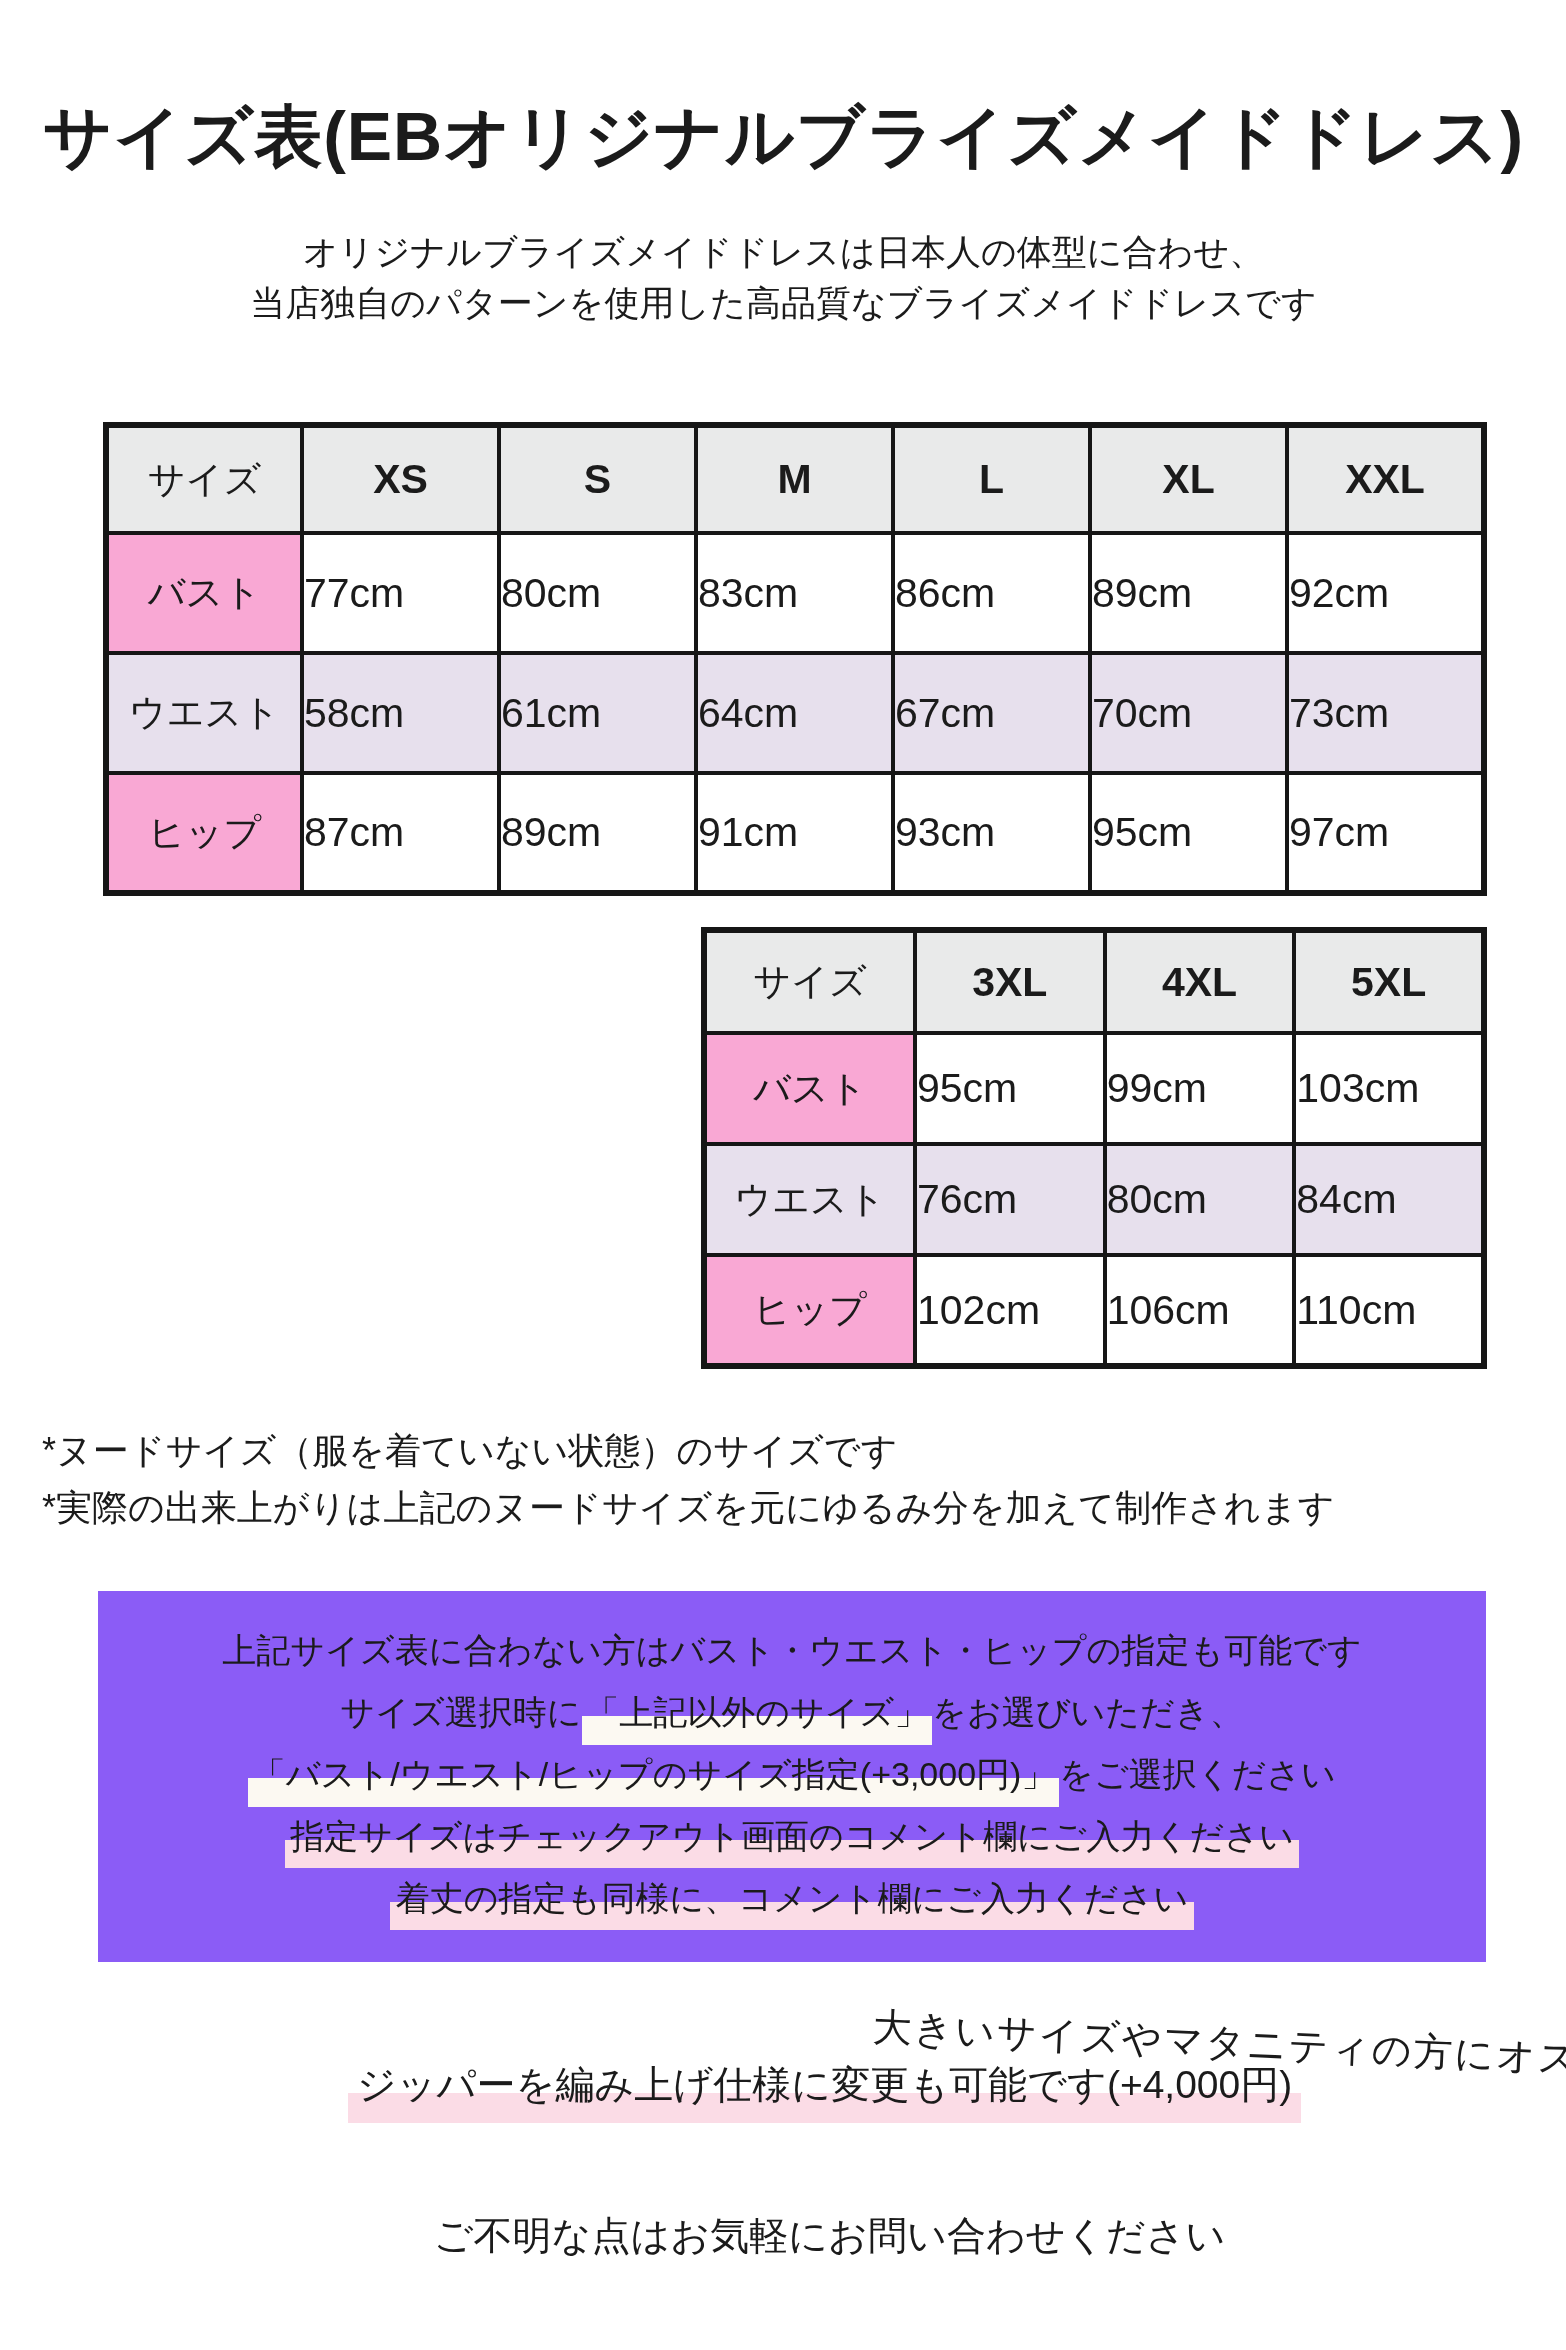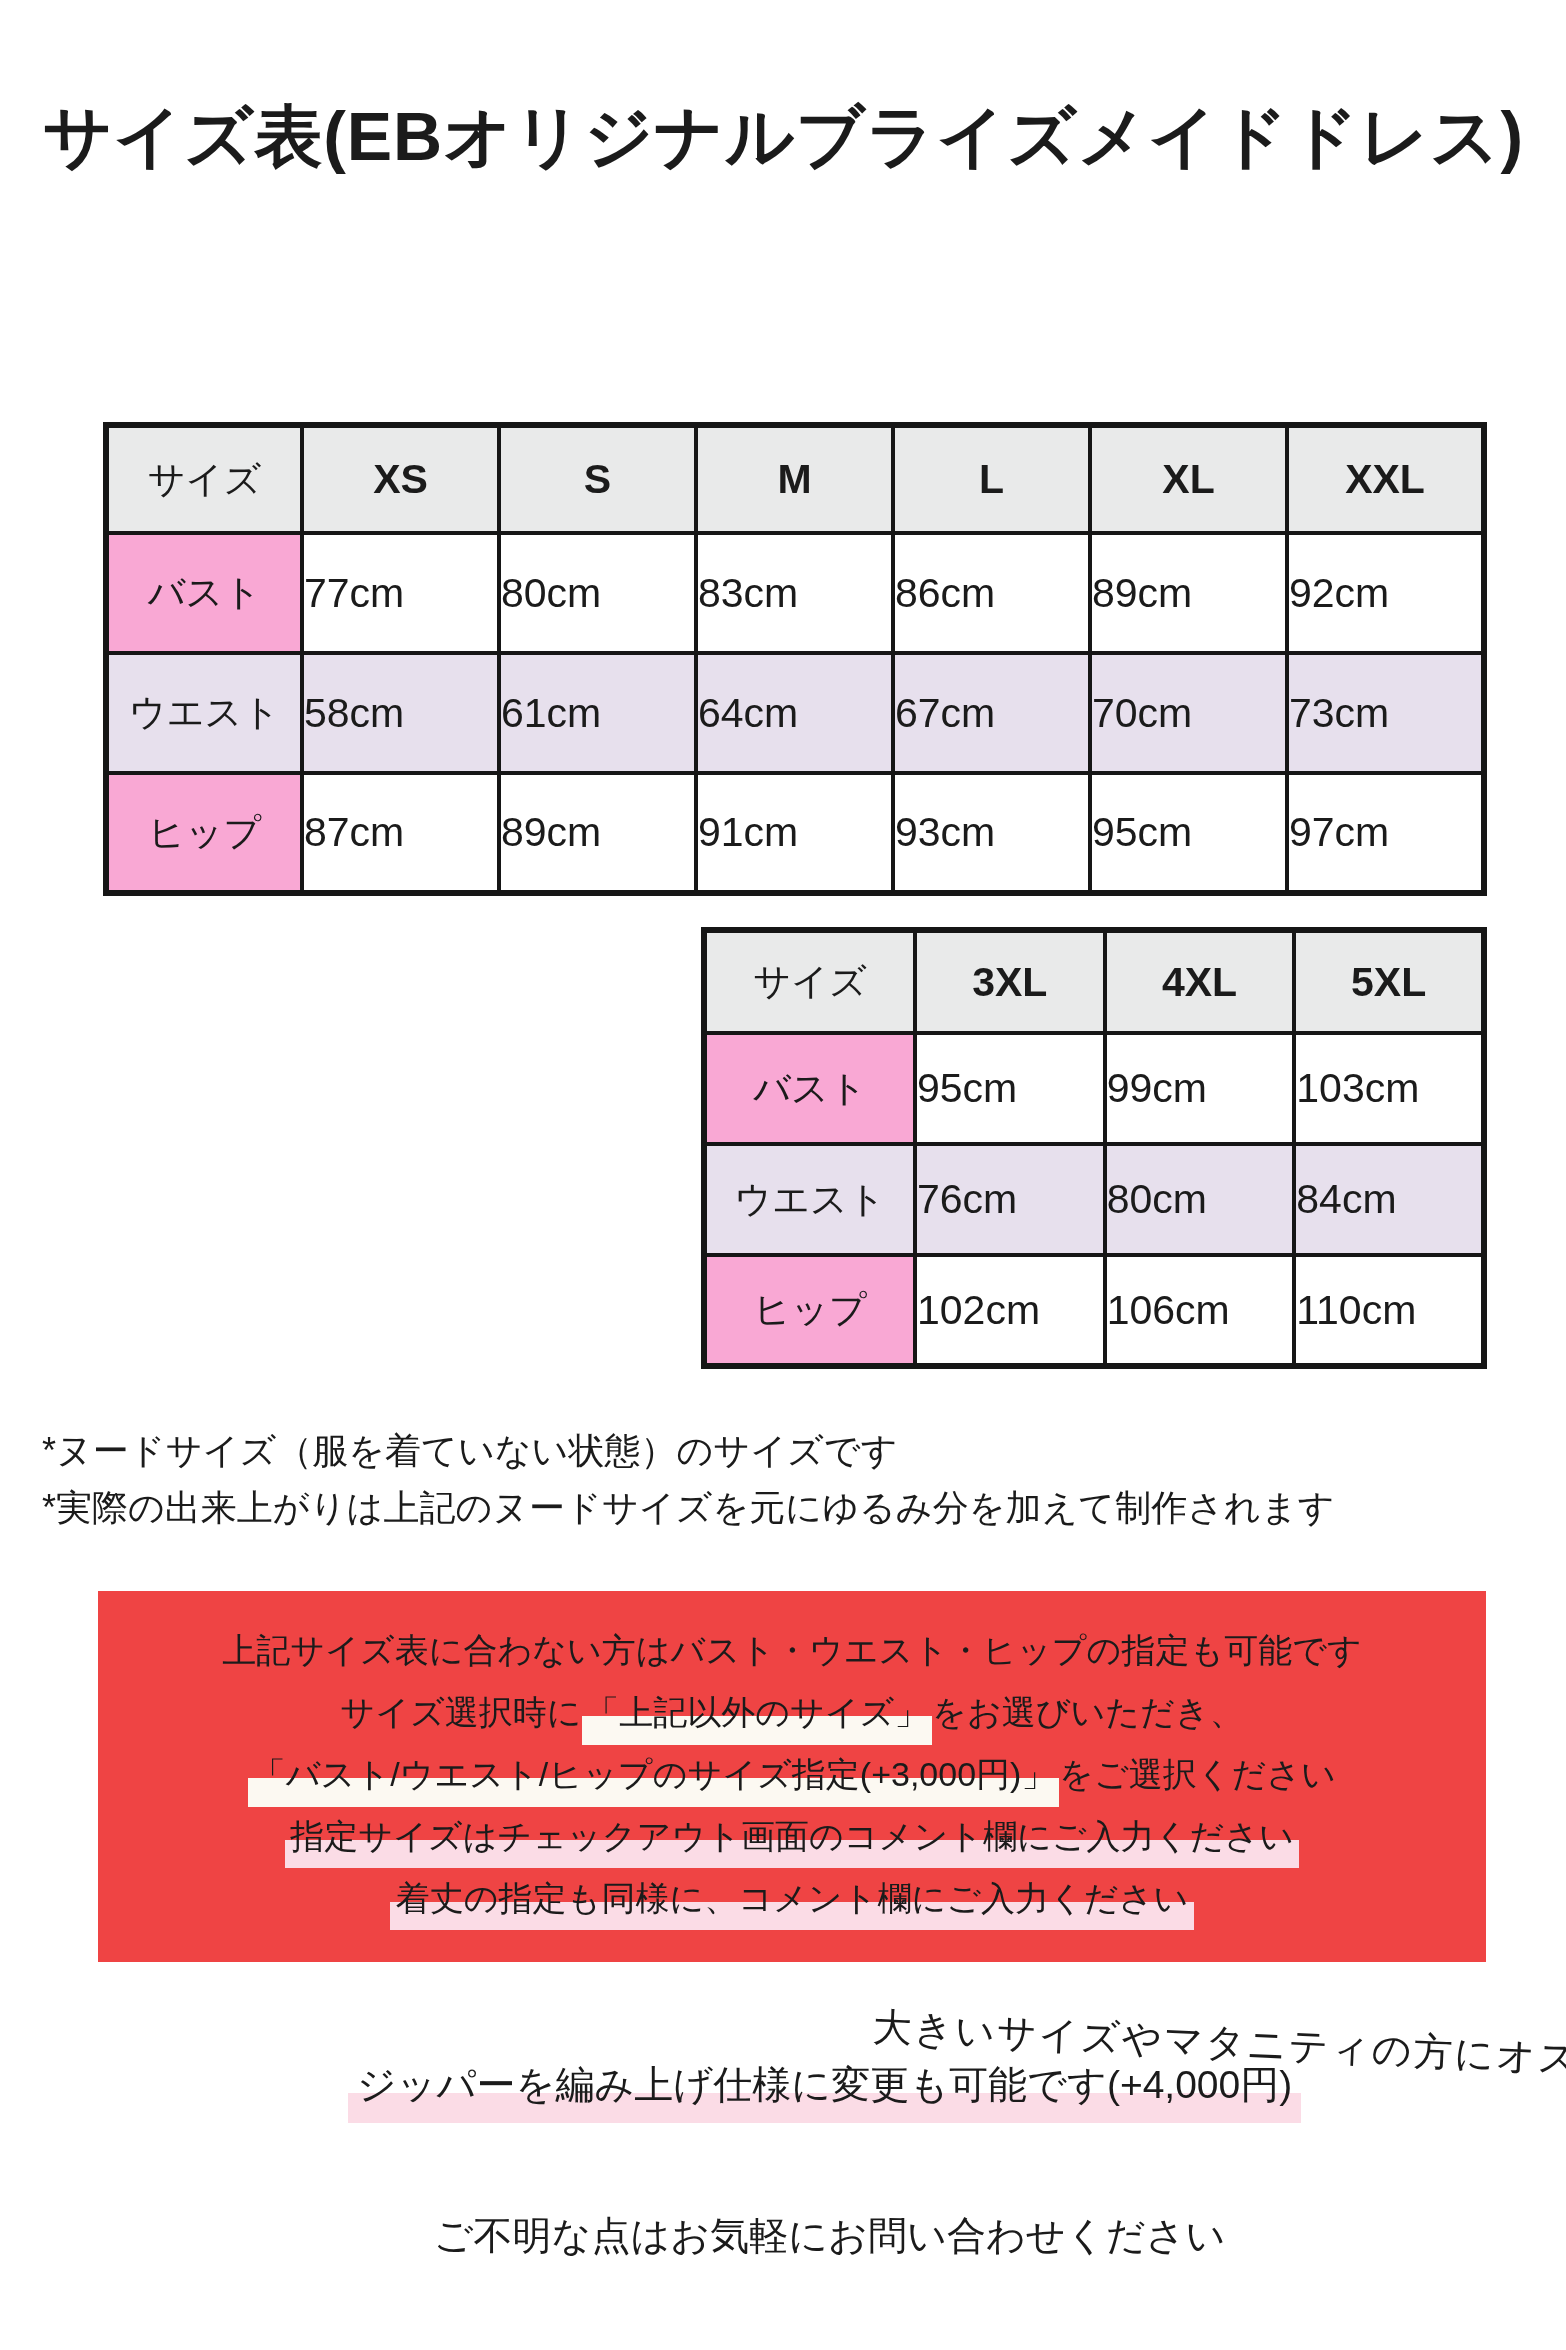--- a/index.html
+++ b/index.html
@@ -27,21 +27,21 @@
   .t2 tr.data{height:111px;}
   tr.head th{background:#e9eaea;font-size:41px;font-weight:600;}
   tr.head th.c0{font-size:37px;font-weight:500;}
   tr.data th{font-size:37px;font-weight:500;background:#f9a8d4;}
   tr.data td{font-size:41px;font-weight:400;background:#ffffff;}
   tr.lav th,tr.lav td{background:#e7e0ed;}
   .notes{position:absolute;left:42px;top:1422px;font-size:36px;font-weight:500;line-height:57px;}
   .notes p{margin:0;}
   .info-box{
     position:absolute;left:98px;top:1591px;width:1388px;height:371px;
-    background:#ef4444;box-sizing:border-box;padding-top:27.5px;
+    background:#8b5cf6;box-sizing:border-box;padding-top:27.5px;
   }
   .info-line{margin:0;text-align:center;font-size:34px;font-weight:500;line-height:62px;height:62px;}
   .hl-white{background:linear-gradient(to bottom,rgba(0,0,0,0) 45%,#fcf9f2 45%);padding:0 3.7px 14.7px;}
   .hl-pink{background:linear-gradient(to bottom,rgba(0,0,0,0) 45%,#fbdce6 45%);padding:0 5.5px 13px;}
   .handwritten{
     position:absolute;left:874px;top:2000px;font-size:39px;font-weight:400;letter-spacing:1.8px;
     transform:rotate(2.6deg);transform-origin:left top;white-space:nowrap;
   }
   .zipper{
     position:absolute;top:2057px;left:0;width:100%;text-align:center;
@@ -53,20 +53,24 @@
     font-size:39px;font-weight:500;transform:translateX(46px);
   }
 </style>
 </head>
 <body>
 
 <div class="page">
 
   <h1 class="title">サイズ表(EBオリジナルブライズメイドドレス)</h1>
 
+  <p class="subtitle">
+    <span>オリジナルブライズメイドドレスは日本人の体型に合わせ、</span><br>
+    <span>当店独自のパターンを使用した高品質なブライズメイドドレスです</span>
+  </p>
 
   <table class="t1">
     <tbody>
         <tr class="head">
       <th class="c0">サイズ</th>
       <th>XS</th>
       <th>S</th>
       <th>M</th>
       <th>L</th>
       <th>XL</th>

